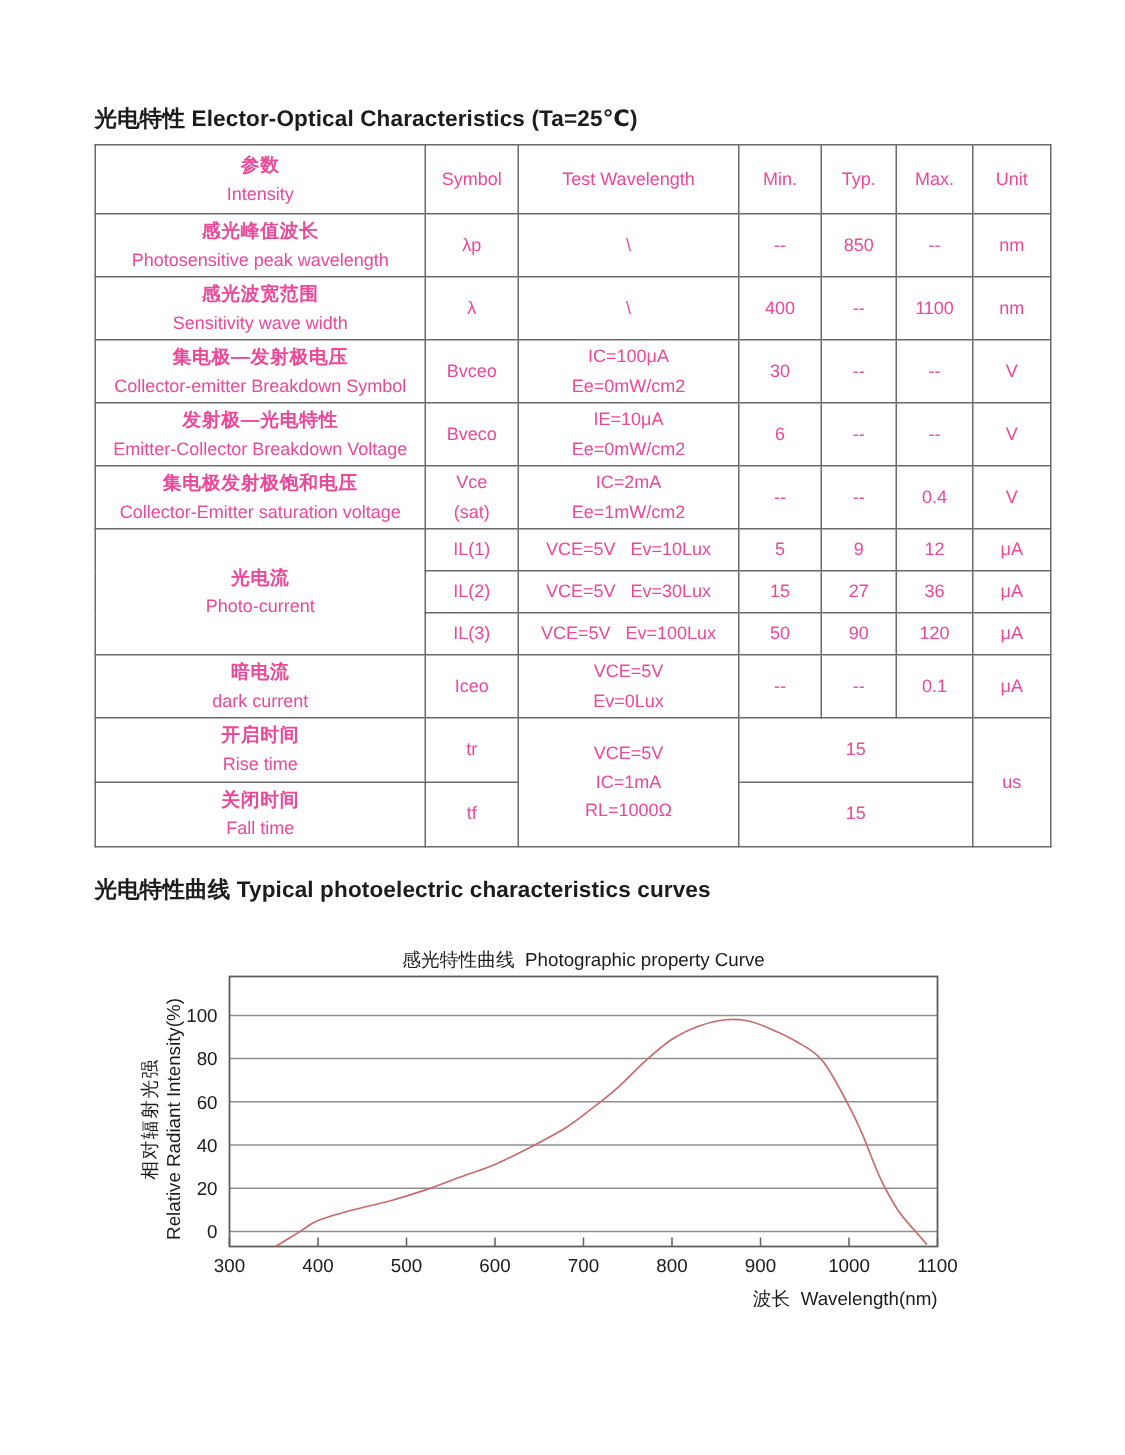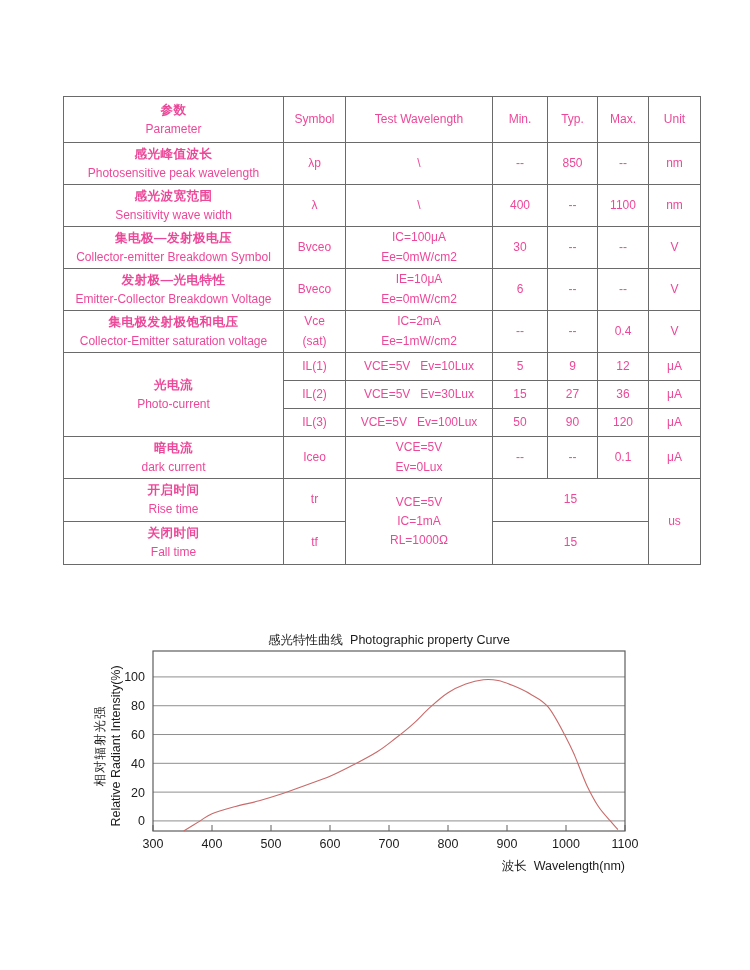--- a/index.html
+++ b/index.html
@@ -42,36 +42,37 @@
   #chart-xlabel {
     position:absolute; left:153px; top:858px; width:472px;
     text-align:right; font-size:12.5px; white-space:pre;
   }
 </style>
 </head>
 <body>
 
 <div id="page">
 
+  <div id="title1" class="h1">光电特性 Elector-Optical Characteristics (Ta=25℃)</div>
 
   <table id="spec-table">
     <colgroup>
       <col style="width:220px">
         <col style="width:62px">
         <col style="width:147px">
       <col style="width:55px">
         <col style="width:50px">
         <col style="width:51px">
         <col style="width:52px">
     </colgroup>
     <tbody>
       <tr class="row-hd">
         <td>
           <div class="zh">参数</div>
-          <div class="en">Parameter</div>
+          <div class="en">Intensity</div>
         </td>
         <td>Symbol</td>
         <td>Test Wavelength</td>
         <td>Min.</td>
         <td>Typ.</td>
         <td>Max.</td>
         <td>Unit</td>
       </tr>
 
       <tr class="row-h2">
@@ -214,20 +215,21 @@
         <td>
           <div class="zh">关闭时间</div>
           <div class="en">Fall time</div>
         </td>
         <td>tf</td>
         <td colspan="3">15</td>
       </tr>
     </tbody>
   </table>
 
+  <div id="title2" class="h1">光电特性曲线 Typical photoelectric characteristics curves</div>
 
   <div id="chart-title">感光特性曲线  Photographic property Curve</div>
 
   <svg id="chart-svg" width="560" height="215" viewBox="0 0 560 215" xmlns="http://www.w3.org/2000/svg">
     <text transform="translate(14,100) rotate(-90)" text-anchor="middle" font-size="12.5" fill="#1c1c1c" letter-spacing="1">相对辐射光强</text>
     <text transform="translate(30,100) rotate(-90)" text-anchor="middle" font-size="12.5" fill="#1c1c1c">Relative Radiant Intensity(%)</text>
   <line x1="63" x2="535" y1="174.92" y2="174.92" stroke="#8f8f8f" stroke-width="1"></line>
       <text x="55" y="179.42" text-anchor="end" font-size="12.5" fill="#1c1c1c">0</text>
       <line x1="63" x2="535" y1="146.12" y2="146.12" stroke="#8f8f8f" stroke-width="1"></line>
       <text x="55" y="150.62" text-anchor="end" font-size="12.5" fill="#1c1c1c">20</text>

